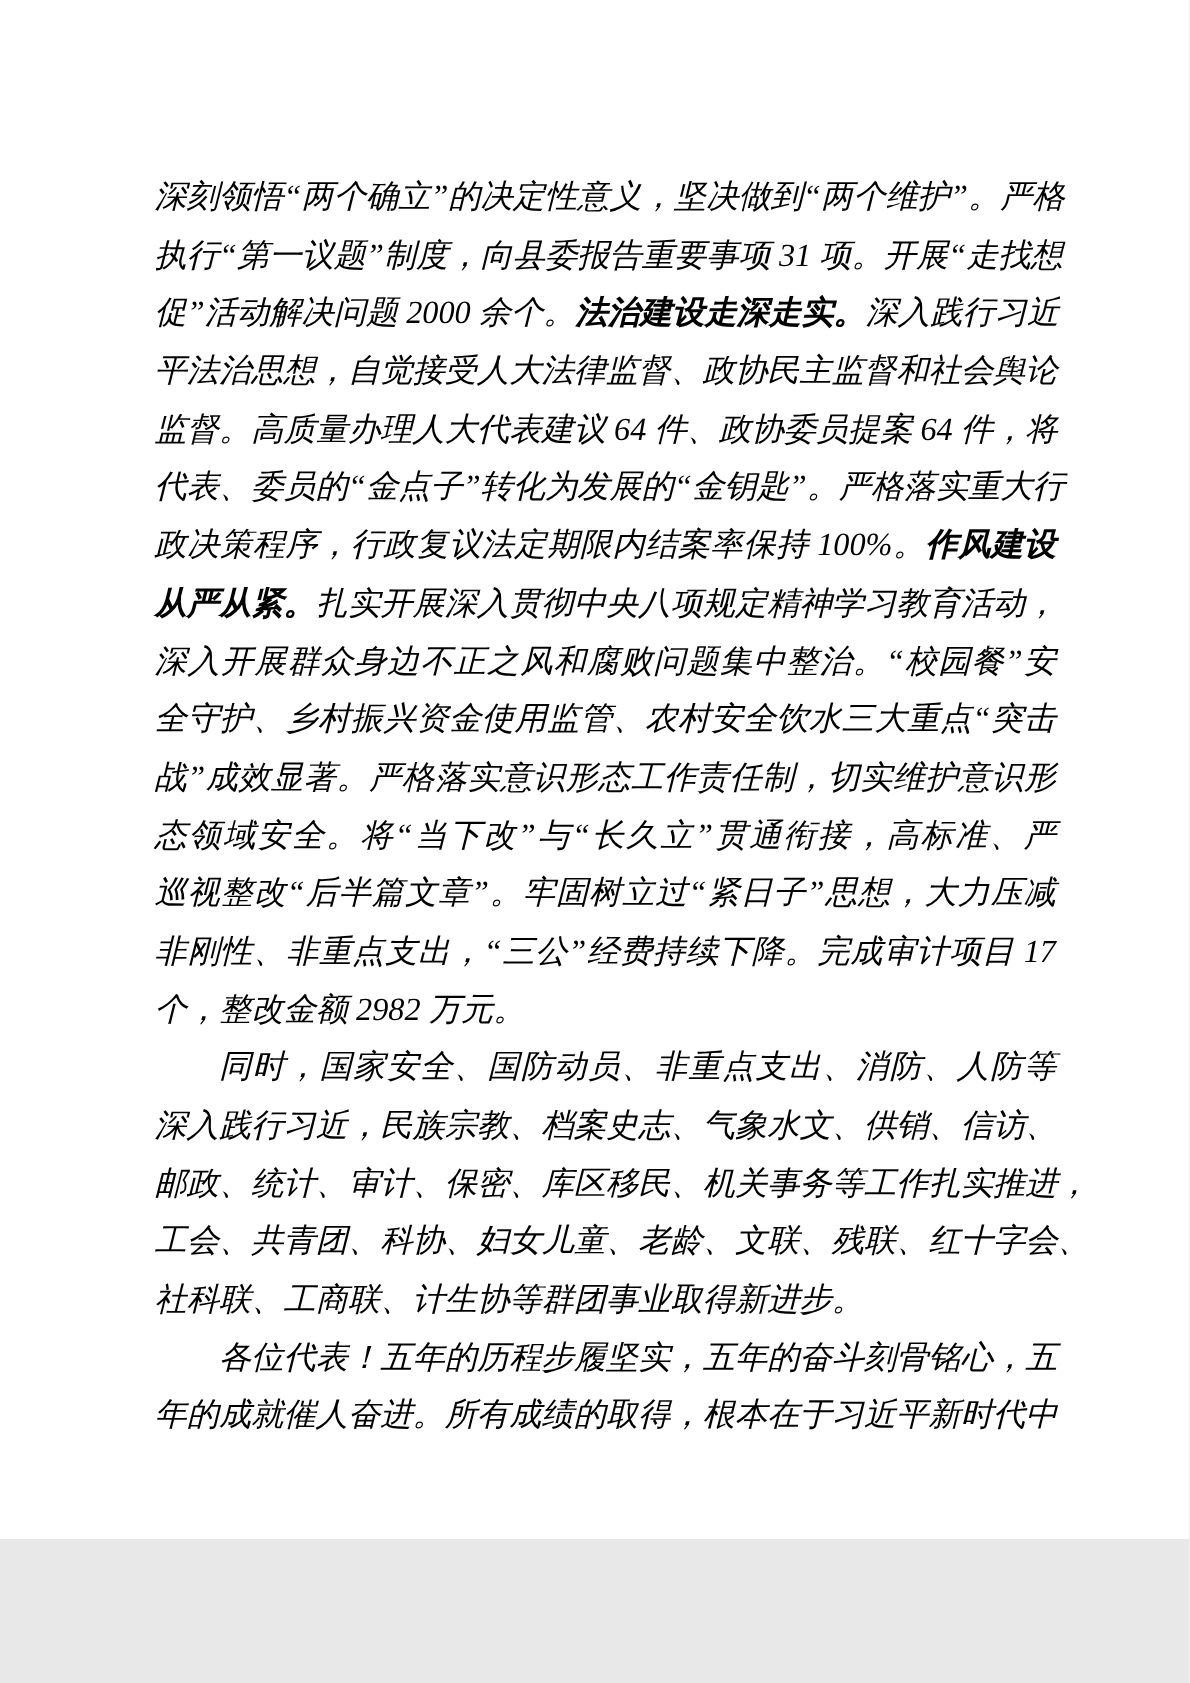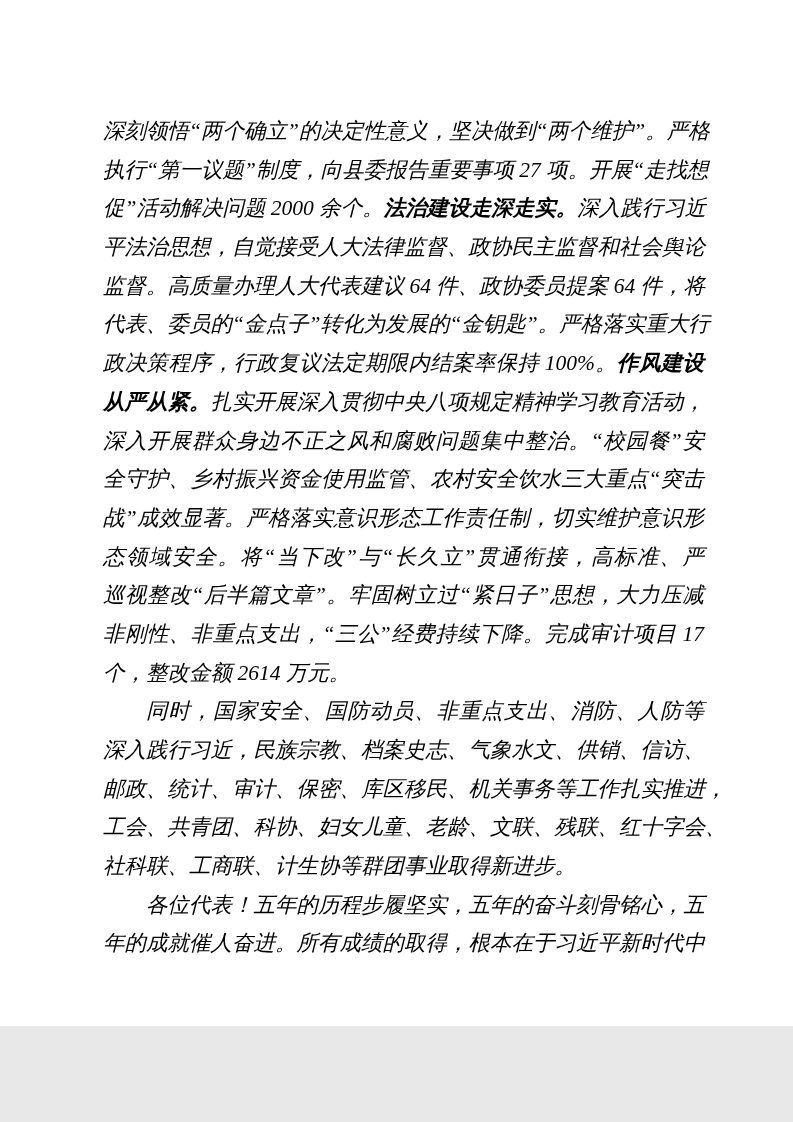--- a/index.html
+++ b/index.html
@@ -53,34 +53,34 @@
     color: #0f766e;
     text-align: right;
   }
 </style>
 </head>
 <body>
 
 <div class="page">
   <div class="doc-body">
       <div class="line"><span class="seg">深刻领悟“两个确立”的决定性意义，坚决做到“两个维护”。严格</span></div>
-      <div class="line"><span class="seg">执行“第一议题”制度，向县委报告重要事项 27 项。开展“走找想</span></div>
+      <div class="line"><span class="seg">执行“第一议题”制度，向县委报告重要事项 31 项。开展“走找想</span></div>
       <div class="line"><span class="seg">促”活动解决问题 2000 余个。</span><span class="seg-bold">法治建设走深走实。</span><span class="seg">深入践行习近</span></div>
       <div class="line"><span class="seg">平法治思想，自觉接受人大法律监督、政协民主监督和社会舆论</span></div>
       <div class="line"><span class="seg">监督。高质量办理人大代表建议 64 件、政协委员提案 64 件，将</span></div>
       <div class="line"><span class="seg">代表、委员的“金点子”转化为发展的“金钥匙”。严格落实重大行</span></div>
       <div class="line"><span class="seg">政决策程序，行政复议法定期限内结案率保持 100%。</span><span class="seg-bold">作风建设</span></div>
       <div class="line"><span class="seg-bold">从严从紧。</span><span class="seg">扎实开展深入贯彻中央八项规定精神学习教育活动，</span></div>
       <div class="line"><span class="seg">深入开展群众身边不正之风和腐败问题集中整治。“校园餐”安</span></div>
       <div class="line"><span class="seg">全守护、乡村振兴资金使用监管、农村安全饮水三大重点“突击</span></div>
       <div class="line"><span class="seg">战”成效显著。严格落实意识形态工作责任制，切实维护意识形</span></div>
       <div class="line"><span class="seg">态领域安全。将“当下改”与“长久立”贯通衔接，高标准、严</span></div>
       <div class="line"><span class="seg">巡视整改“后半篇文章”。牢固树立过“紧日子”思想，大力压减</span></div>
       <div class="line"><span class="seg">非刚性、非重点支出，“三公”经费持续下降。完成审计项目 17</span></div>
-      <div class="line para-end"><span class="seg">个，整改金额 2614 万元。</span></div>
+      <div class="line para-end"><span class="seg">个，整改金额 2982 万元。</span></div>
       <div class="line indent"><span class="seg">同时，国家安全、国防动员、非重点支出、消防、人防等</span></div>
       <div class="line"><span class="seg">深入践行习近，民族宗教、档案史志、气象水文、供销、信访、</span></div>
       <div class="line"><span class="seg">邮政、统计、审计、保密、库区移民、机关事务等工作扎实推进，</span></div>
       <div class="line"><span class="seg">工会、共青团、科协、妇女儿童、老龄、文联、残联、红十字会、</span></div>
       <div class="line para-end"><span class="seg">社科联、工商联、计生协等群团事业取得新进步。</span></div>
       <div class="line indent"><span class="seg">各位代表！五年的历程步履坚实，五年的奋斗刻骨铭心，五</span></div>
       <div class="line"><span class="seg">年的成就催人奋进。所有成绩的取得，根本在于习近平新时代中</span></div>
     </div>
   <div class="page-number">— 12 —</div>
 </div>

